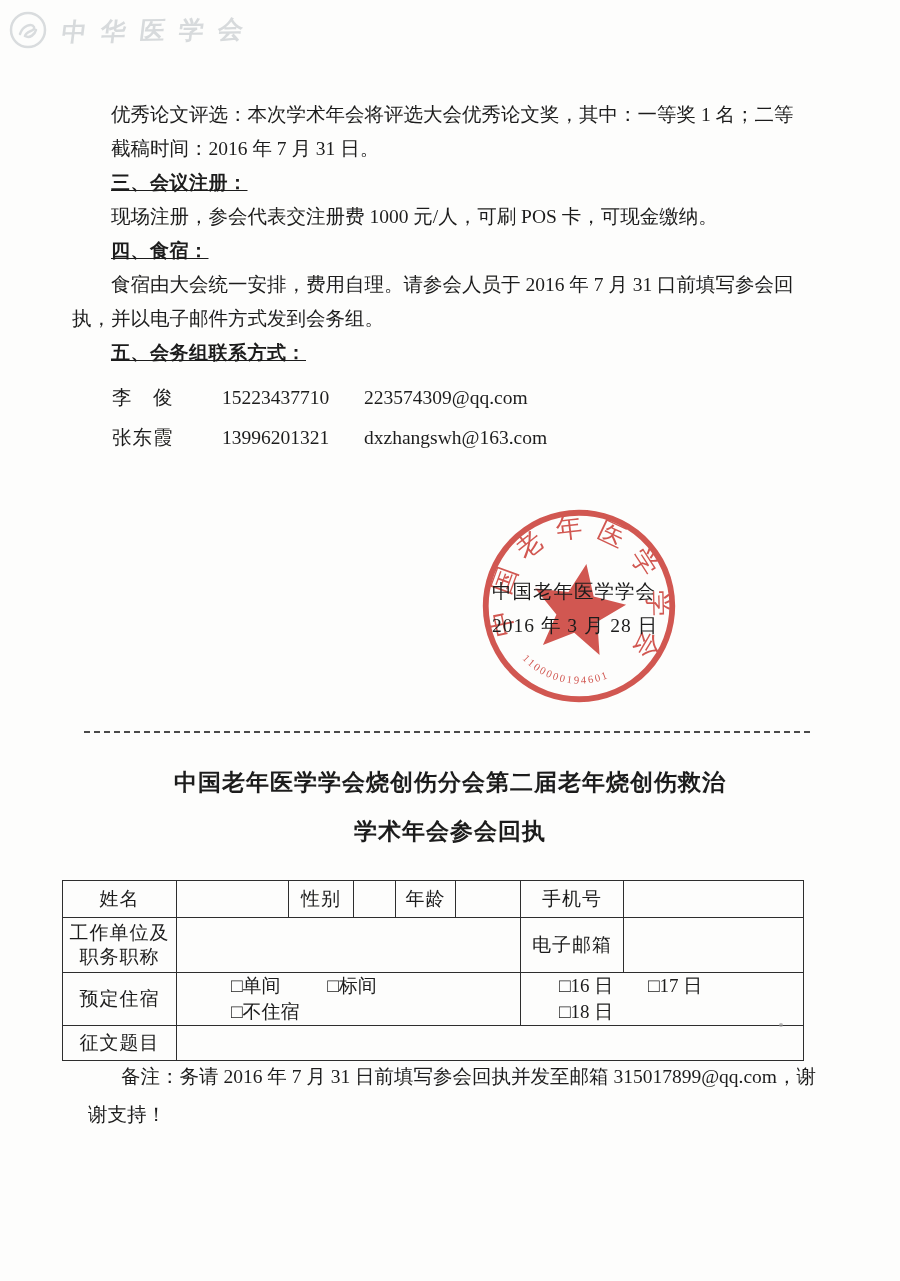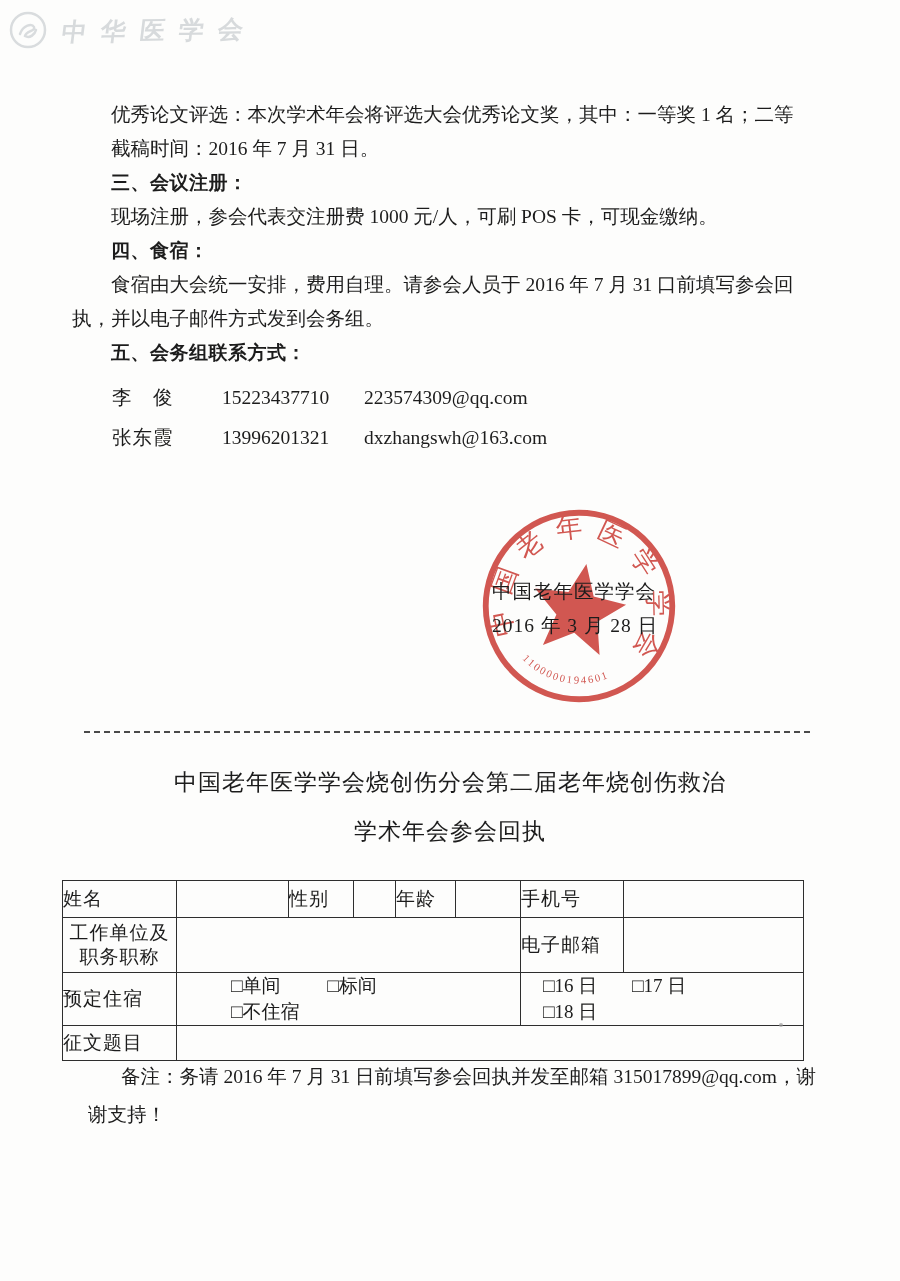--- a/index.html
+++ b/index.html
@@ -10,43 +10,43 @@
     font-family:"Liberation Serif","DejaVu Serif",serif;
     color:#1c1c1c;
   }
   
   .watermark { position:absolute; top:10px; left:8px; display:flex; align-items:center; gap:14px; opacity:.55; }
   .wm-text { font-size:25px; color:#b9bfc3; letter-spacing:14px; transform:skewX(-8deg) rotate(-1deg); font-weight:bold; }
   
   .body-text { position:absolute; top:98px; left:72px; width:726px; font-size:19.5px; }
   .line { height:34px; line-height:34px; white-space:nowrap; }
   .line.indent { padding-left:39px; }
-  .heading { font-family:"Liberation Sans","DejaVu Sans",sans-serif; font-weight:bold; font-size:19px; letter-spacing:.5px; }
+  .heading { font-family:"Liberation Sans","DejaVu Sans",sans-serif; font-weight:bold; font-size:19px; letter-spacing:.5px;text-decoration:underline; }
   .contacts { margin-top:8px; }
   .contact-row { height:40px; line-height:40px; padding-left:40px; white-space:nowrap; }
   .contact-row .c-name { display:inline-block; width:110px; letter-spacing:1px; }
   .contact-row .c-phone { display:inline-block; width:142px; }
   
   .stamp-wrap { position:absolute; left:477px; top:504px; width:204px; height:204px; z-index:1; }
   .sig { position:absolute; left:492px; z-index:2; font-size:19.5px; letter-spacing:1px; white-space:nowrap; }
   .sig-org { top:578px; }
   .sig-date { top:612px; }
   
   .dashed-sep { position:absolute; top:731px; left:84px; width:726px; border-top:2px dashed #4a4a4a; }
   
-  .reply-title { position:absolute; top:758px; left:0; width:900px; text-align:center; font-weight:normal; font-size:23px; letter-spacing:1px; }
+  .reply-title { position:absolute; top:758px; left:0; width:900px; text-align:center; font-weight:bold; font-size:23px; letter-spacing:1px; }
   .reply-title .t-line { height:49px; line-height:49px; }
   
   .form-table { position:absolute; top:880px; left:62px; border-collapse:collapse; table-layout:fixed; width:741px; }
   .form-table td { border:1.7px solid #2e2e2e; font-size:19px; vertical-align:middle; }
-  .form-table td.lbl { text-align:left; letter-spacing:1px; }
+  .form-table td.lbl { text-align:center; letter-spacing:1px; }
   .form-table td.lbl2 { text-align:center; line-height:24px; letter-spacing:1px;margin-top:11px; }
   .opt-cell { padding-left:54px; }
   .opt-cell .opt { display:inline-block; margin-right:42px; white-space:nowrap; }
-  .date-cell { padding-left:22px; }
+  .date-cell { padding-left:38px; }
   .date-cell .opt { display:inline-block; margin-right:30px; white-space:nowrap; }
   
   .note { position:absolute; top:1058px; left:88px; width:740px; font-size:19.5px; }
   .note .n-line { height:38px; line-height:38px; white-space:nowrap; }
   .note .n-line.indent { padding-left:33px; }
   .speck { position:absolute; width:4px; height:4px; border-radius:50%; background:#9a9a9a; opacity:.7; }
   .stamp-svg text { font-family:"Liberation Serif","DejaVu Serif",serif; }
 </style>
 </head>
 <body>

